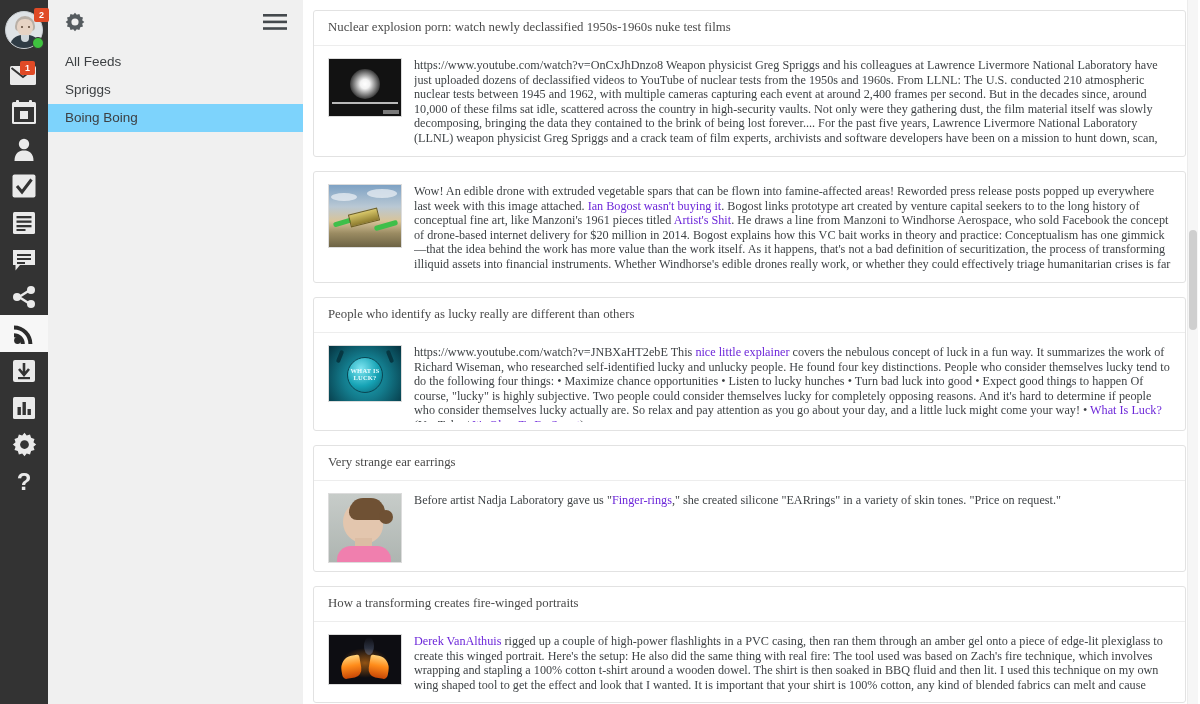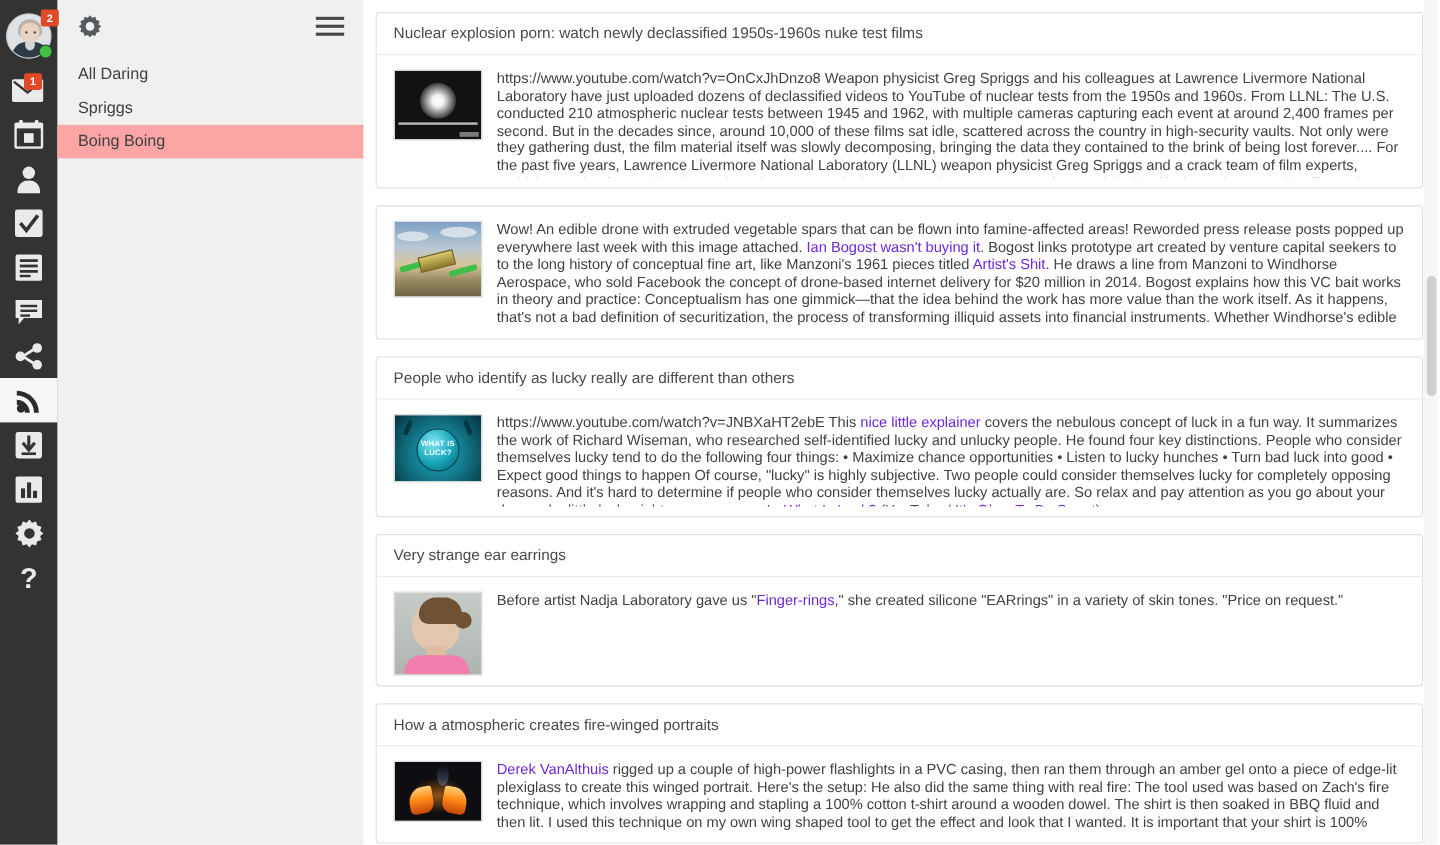--- a/index.html
+++ b/index.html
@@ -71,34 +71,35 @@
     justify-content: space-between; padding: 0 16px 0 17px;
   }
   .icon-btn { cursor: pointer; display: flex; align-items: center; }
   .feed-list { margin-top: 4px; }
   .feed-item {
     height: 28px; line-height: 28px;
     padding: 0 10px 0 17px;
     font-size: 13.5px; color: #3d4043;
     cursor: pointer; white-space: nowrap;
   }
-  .feed-item.selected { background: #fca5a5; }
+  .feed-item.selected { background: #7dd3fc; }
 
   
   .main {
     flex: 1 1 auto; background: #ffffff;
     position: relative; overflow: hidden;
     padding: 10px 14px 0 10px;
   }
   .card {
     border: 1px solid #e2e2e2;
     border-radius: 3px;
     background: #fff;
     margin-bottom: 14px;
     overflow: hidden;
+    font-family: Liberation Serif, serif;
   }
   .card-title {
     padding: 9px 14px 10px 14px;
     font-size: 12.8px; color: #4a4a4a;
     border-bottom: 1px solid #ededed;
     white-space: nowrap; overflow: hidden; text-overflow: ellipsis;
   }
   .card-body {
     display: flex; padding: 12px 12px 8px 14px;
     align-items: flex-start;
@@ -332,21 +333,21 @@
       <span class="icon-btn">
         <svg width="24" height="18" viewBox="0 0 24 18">
           <rect x="0" y="1" width="24" height="2.6" fill="#44494d"></rect>
           <rect x="0" y="7.6" width="24" height="2.6" fill="#44494d"></rect>
           <rect x="0" y="14.2" width="24" height="2.6" fill="#44494d"></rect>
         </svg>
       </span>
     </div>
 
     <div class="feed-list">
-      <div class="feed-item">All Daring</div>
+      <div class="feed-item">All Feeds</div>
       <div class="feed-item">Spriggs</div>
       <div class="feed-item selected">Boing Boing</div>
     </div>
   </div>
 
   <div class="main">
 
     <div class="card">
       <div class="card-title">Nuclear explosion porn: watch newly declassified 1950s-1960s nuke test films</div>
       <div class="card-body">
@@ -401,21 +402,21 @@
               <div class="bun"></div>
             <div class="neck"></div>
               <div class="shirt"></div>
           </div>
         </div>
         <div class="excerpt" style="height:68px"><span>Before artist Nadja Laboratory gave us "</span><a href="#">Finger-rings</a><span>," she created silicone "EARrings" in a variety of skin tones. "Price on request."</span></div>
       </div>
     </div>
 
     <div class="card">
-      <div class="card-title">How a atmospheric creates fire-winged portraits</div>
+      <div class="card-title">How a transforming creates fire-winged portraits</div>
       <div class="card-body">
         <div class="thumb">
           <div class="t-fire">
             <div class="glow"></div>
               <div class="smoke"></div>
             <div class="wingL"></div>
               <div class="wingR"></div>
           </div>
         </div>
         <div class="excerpt" style="height:60px"><a href="#">Derek VanAlthuis</a><span> rigged up a couple of high-power flashlights in a PVC casing, then ran them through an amber gel onto a piece of edge-lit plexiglass to create this winged portrait. Here's the setup: He also did the same thing with real fire: The tool used was based on Zach's fire technique, which involves wrapping and stapling a 100% cotton t-shirt around a wooden dowel. The shirt is then soaked in BBQ fluid and then lit. I used this technique on my own wing shaped tool to get the effect and look that I wanted. It is important that your shirt is 100% cotton, any kind of blended fabrics can melt and cause</span></div>

